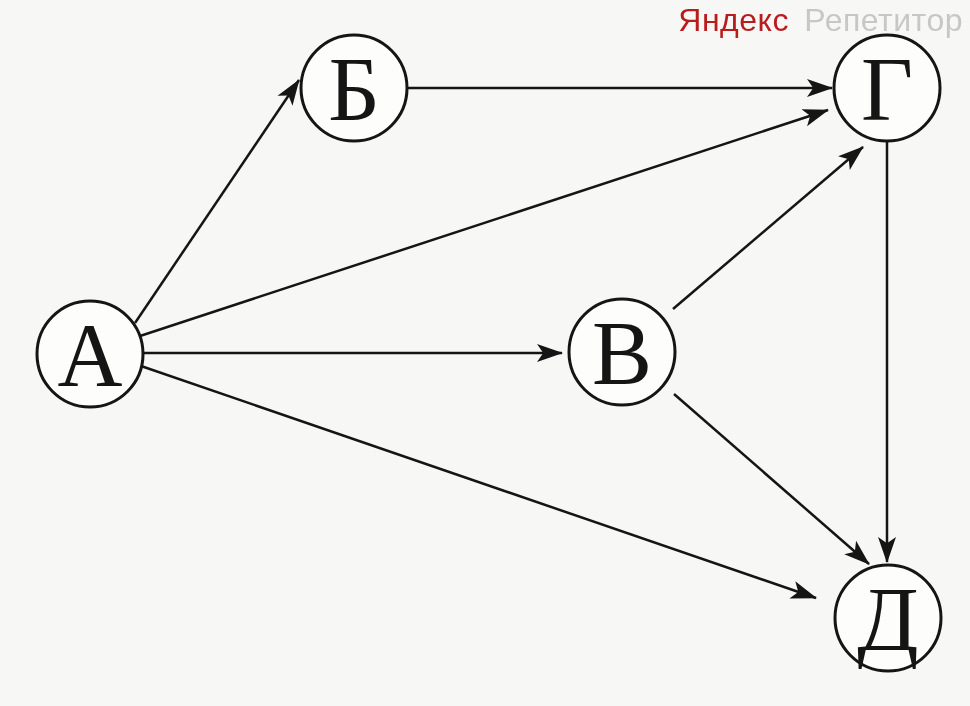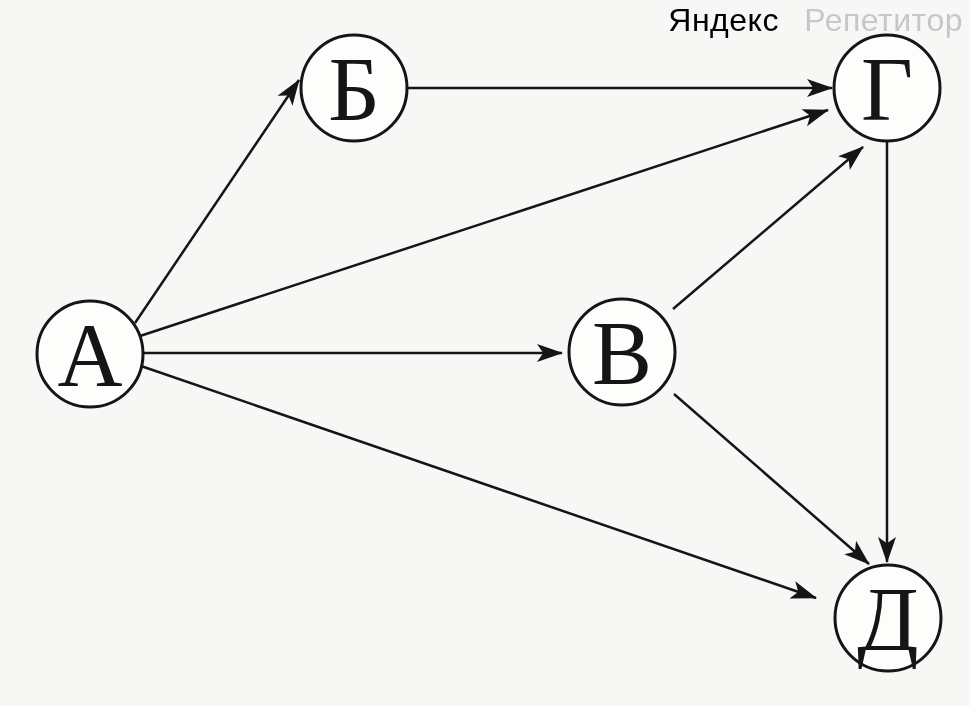--- a/index.html
+++ b/index.html
@@ -17,21 +17,21 @@
     position: absolute;
     top: 2px;
     right: 7px;
     font-size: 32px;
     font-weight: 100;
     letter-spacing: 0.5px;
     white-space: nowrap;
     user-select: none;
   }
   .watermark .product {
-    margin-left: 16px;
+    margin-left: 6px;
   }
   svg.graph {
     position: absolute;
     left: 0;
     top: 0;
   }
   svg.graph text {
     font-family: "Liberation Serif", "DejaVu Serif", serif;
   }
 </style>
@@ -68,16 +68,16 @@
       <g>
         <circle cx="887" cy="88" r="53" fill="#fdfdfc" stroke="#151515" stroke-width="3"></circle>
         <text x="887" y="120" text-anchor="middle" font-size="90" fill="#151515">Г</text>
       </g>
       <g>
         <circle cx="888" cy="618" r="53" fill="#fdfdfc" stroke="#151515" stroke-width="3"></circle>
         <text x="888" y="650" text-anchor="middle" font-size="90" fill="#151515">Д</text>
       </g>
     </svg>
   <div class="watermark">
-    <span class="brand" style="color: #000000;">Яндекс</span>
+    <span class="brand" style="color: #b91c1c;">Яндекс</span>
     <span class="product" style="color: rgb(199, 199, 199);">Репетитор</span>
   </div>
 </div>
 
 </body></html>

